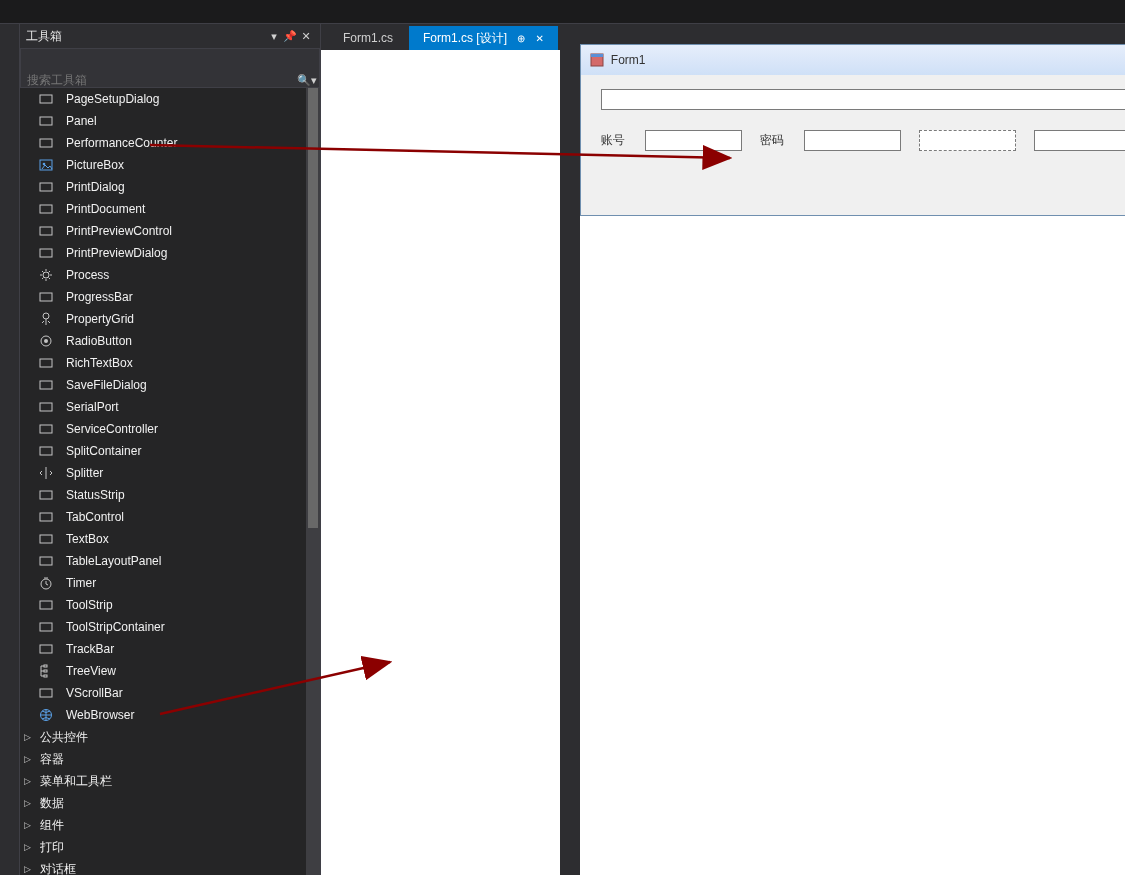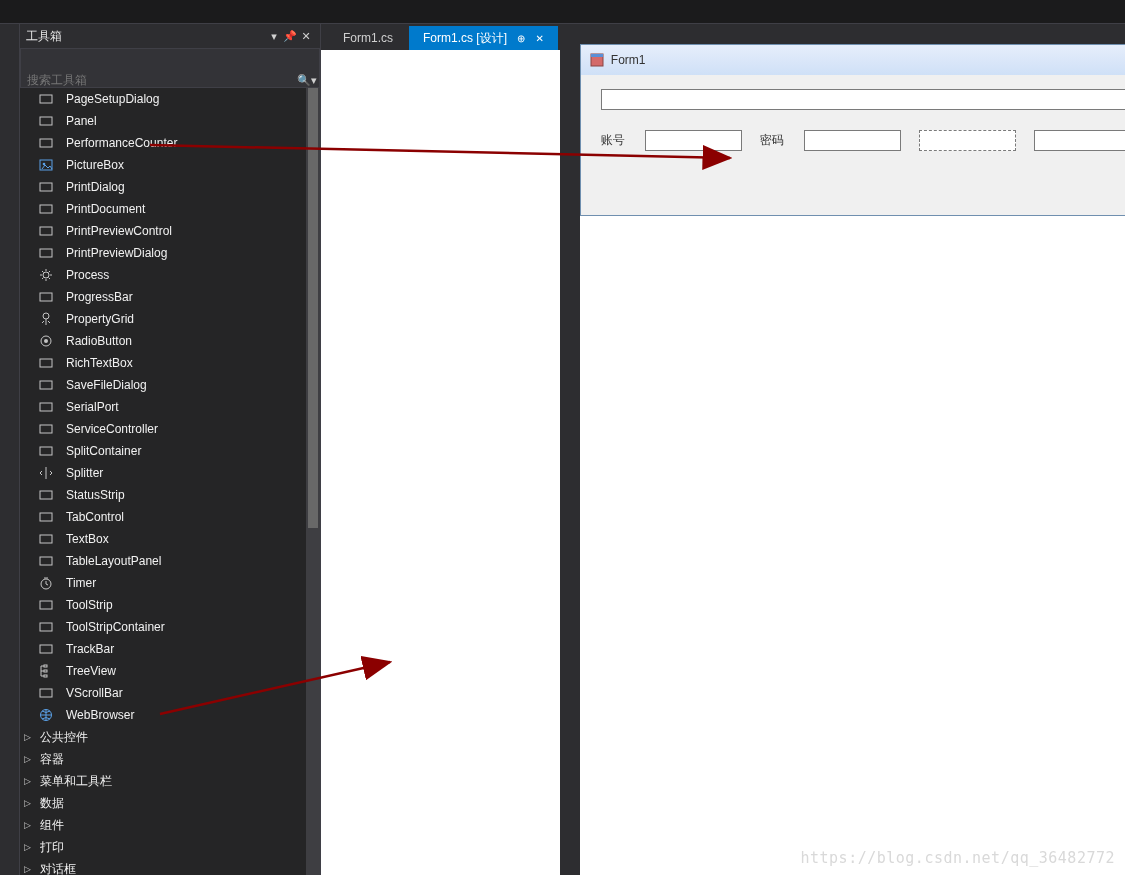--- a/index.html
+++ b/index.html
@@ -401,21 +401,20 @@
               <span class="lbl">密码</span>
               <div class="tb"></div>
               <div class="tb sel"></div>
               <div class="tb"></div>
             </div>
           </div>
         </div>
 
         <div class="lower-white"></div>
 
-        <span class="watermark">https://blog.csdn.net/qq_36482772</span>
       </div>
     </div>
   </div>
 </div>
 
 <svg class="arrow-svg" style="left:0;top:0;width:1125px;height:875px;">
   <defs>
     <marker id="ah" markerWidth="12" markerHeight="10" refX="11" refY="5" orient="auto">
       <path d="M0,0 L12,5 L0,10 Z" fill="#8b0000"></path>
     </marker>

